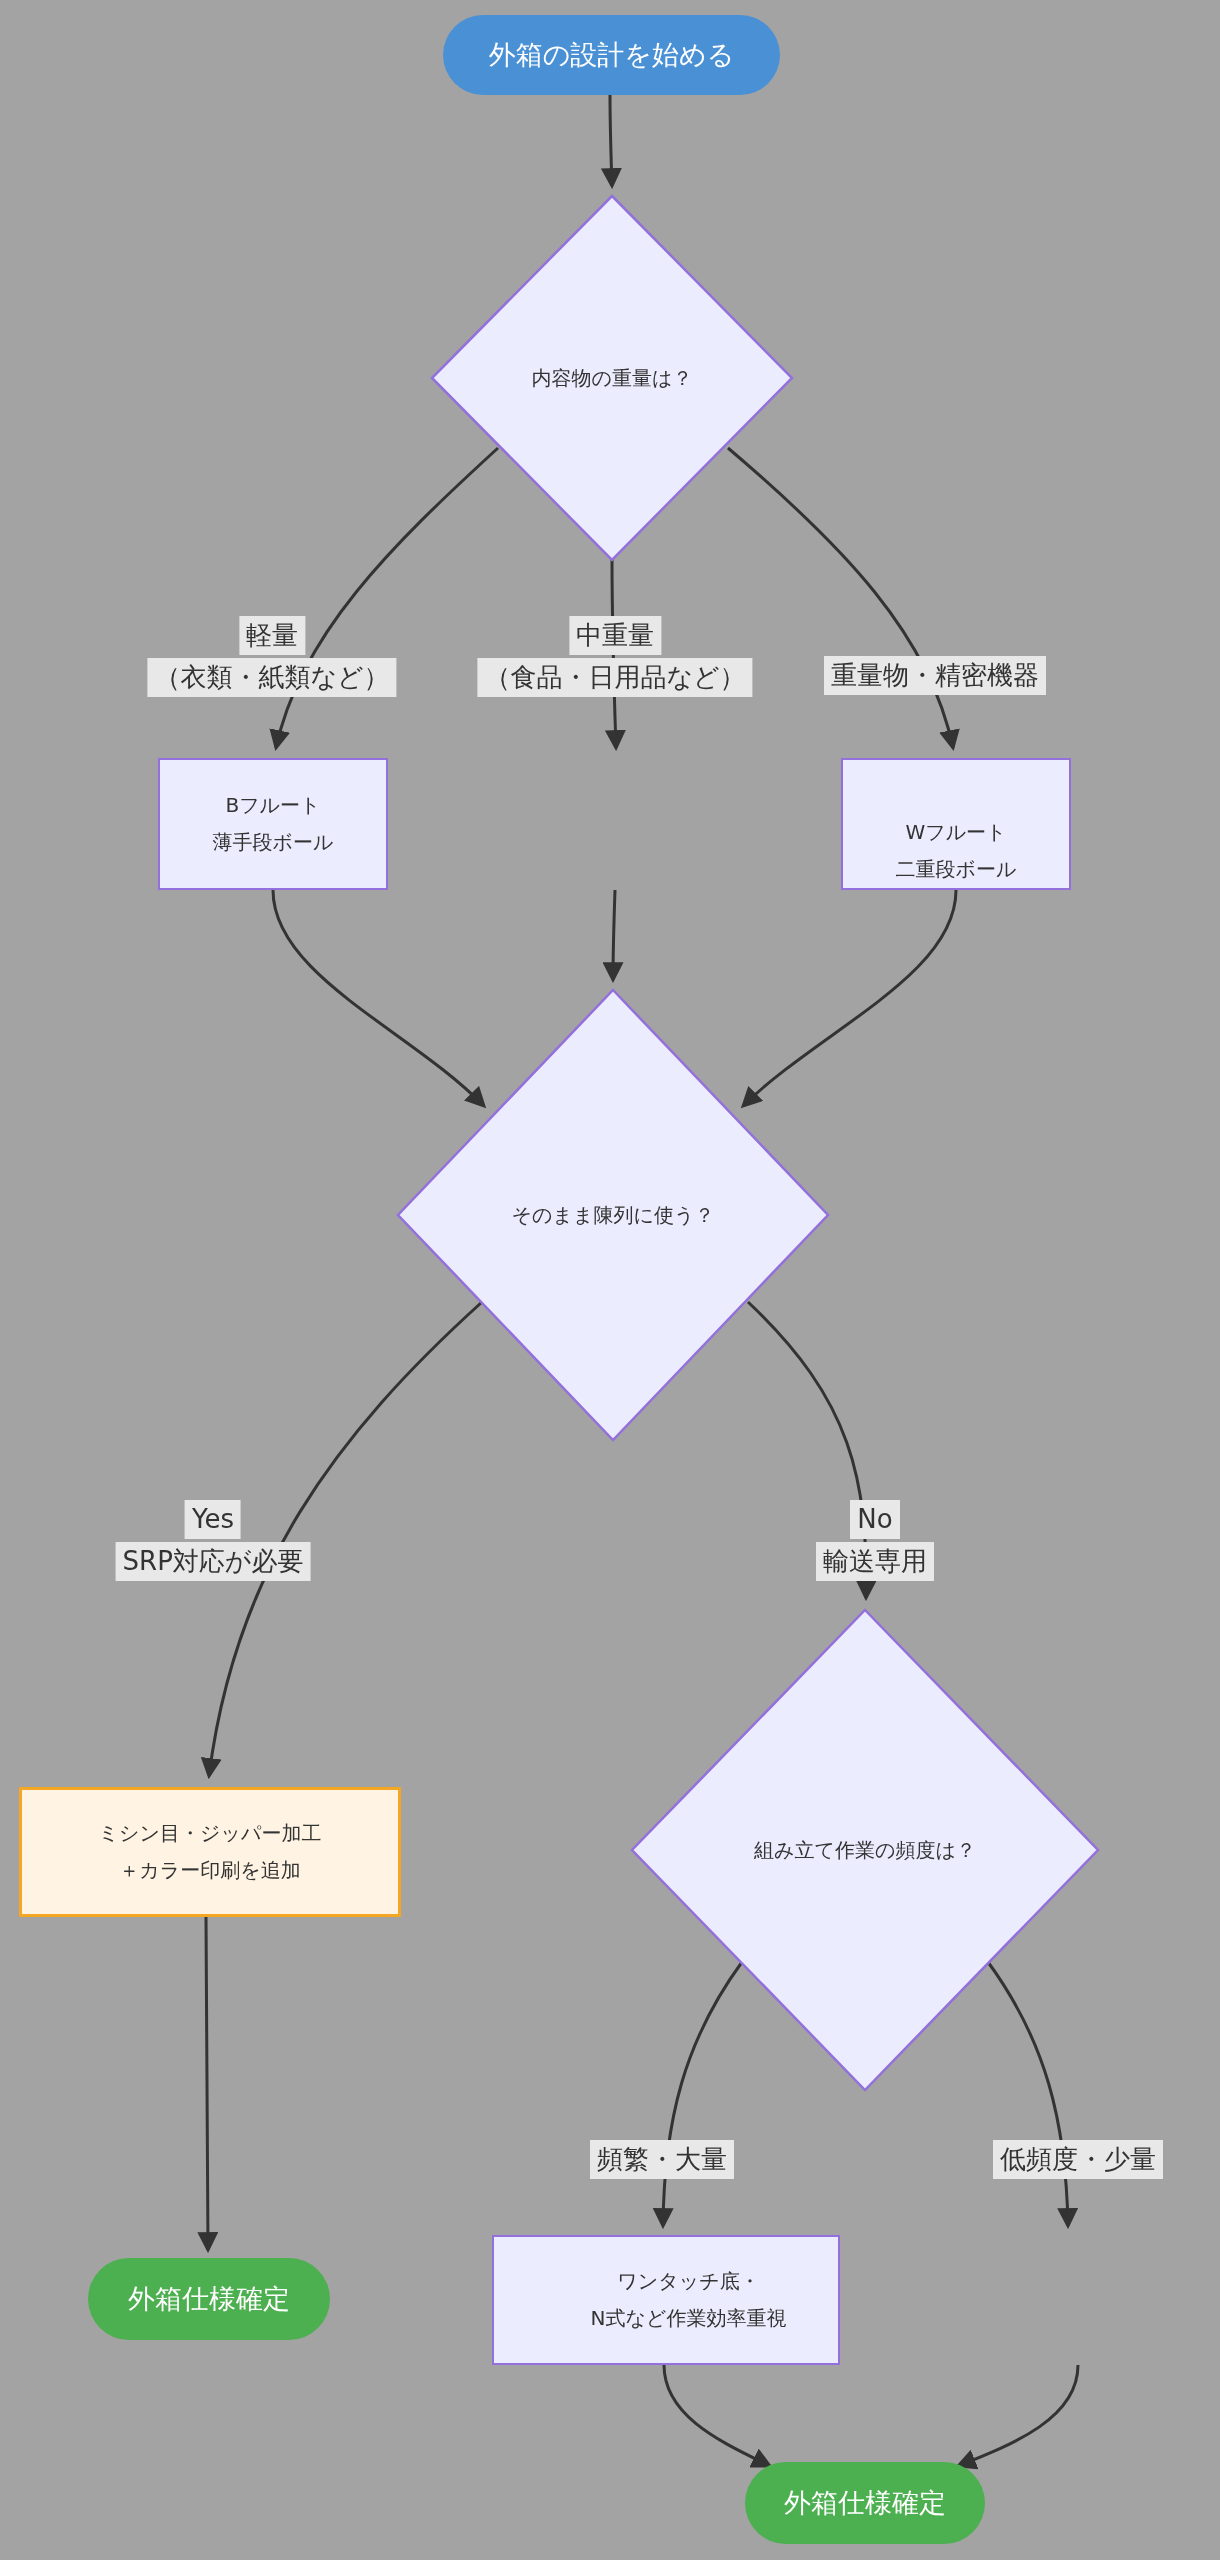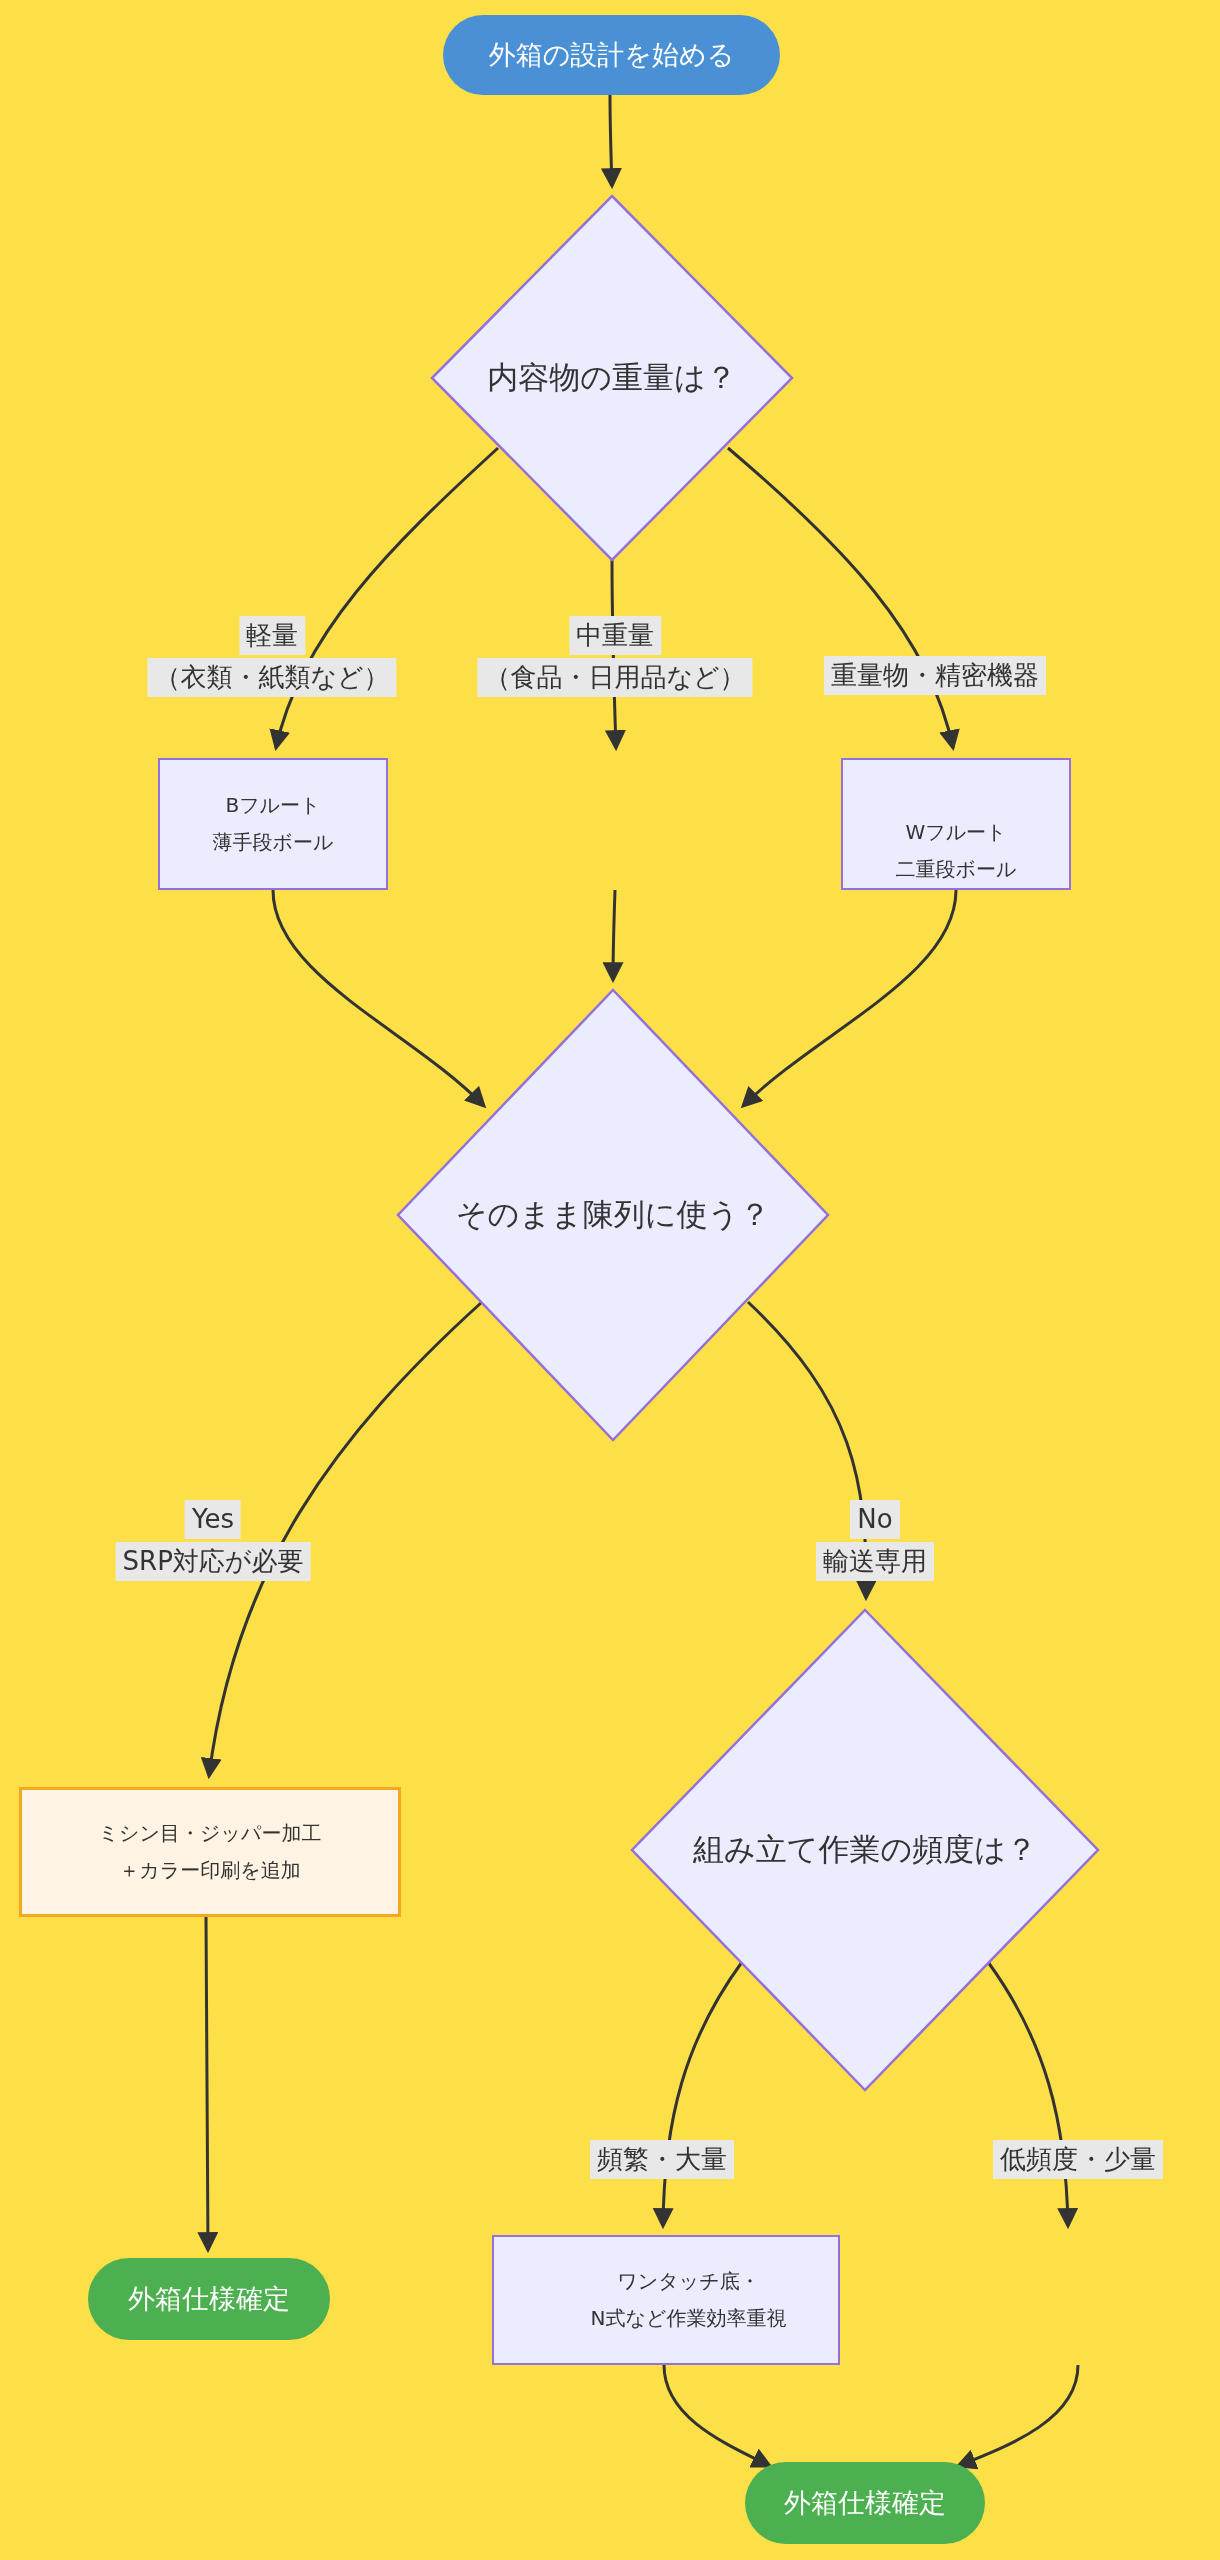--- a/index.html
+++ b/index.html
@@ -1,40 +1,40 @@
 <!DOCTYPE html>
 <html style="--edge: #333333; --text: #333333; --node-fill: #ECECFF; --node-stroke: #9370DB; --start-fill: #4A90D5; --end-fill: #4CAF50; --process-fill: #FFF4E3; --process-stroke: #F5A623; --label-bg: #E8E8E8;"><head>
 <meta charset="utf-8">
 <style>
   html,body{margin:0;padding:0;background:#ffffff;}
   body{
     width:1220px;height:2560px;
     font-family:"DejaVu Sans","Liberation Sans",sans-serif;
   }
-  .canvas{position:relative;width:1220px;height:2560px;background:#fde047;overflow:hidden;}
+  .canvas{position:relative;width:1220px;height:2560px;background:#a3a3a3;overflow:hidden;}
   svg.layer{position:absolute;left:0;top:0;}
   .edge{fill:none;stroke:var(--edge);stroke-width:3px;marker-end:url(#arrowhead);}
   .arrowhead-shape{fill:var(--edge);}
   .diamond{fill:var(--node-fill);stroke:var(--node-stroke);stroke-width:2.5px;}
 
   .node{
     position:absolute;display:flex;flex-direction:column;
     align-items:center;justify-content:center;text-align:center;
     color:var(--text);font-size:20px;line-height:1.85;box-sizing:border-box;
     white-space:nowrap;
   }
   .rect-node{background:var(--node-fill);border:2px solid var(--node-stroke);}
   .stadium{border-radius:42px;color:#ffffff;font-size:27px;line-height:1.3;}
   .start-node{background:var(--start-fill);}
   .end-node{background:var(--end-fill);}
   .process-node{background:var(--process-fill);border:3px solid var(--process-stroke);}
 
   .diamond-label{
     position:absolute;transform:translate(-50%,-50%);
-    font-size:31px;color:var(--text);white-space:nowrap;text-align:right;
+    font-size:20px;color:var(--text);white-space:nowrap;text-align:right;
   }
   .edge-label{
     position:absolute;transform:translateX(-50%);
     display:flex;flex-direction:column;align-items:center;gap:3px;
     font-size:26px;color:var(--text);text-align:center;margin-top:8px;
   }
   .edge-label span{
     background:var(--label-bg);padding:2px 7px;line-height:1.35;white-space:nowrap;
   }
 </style>

